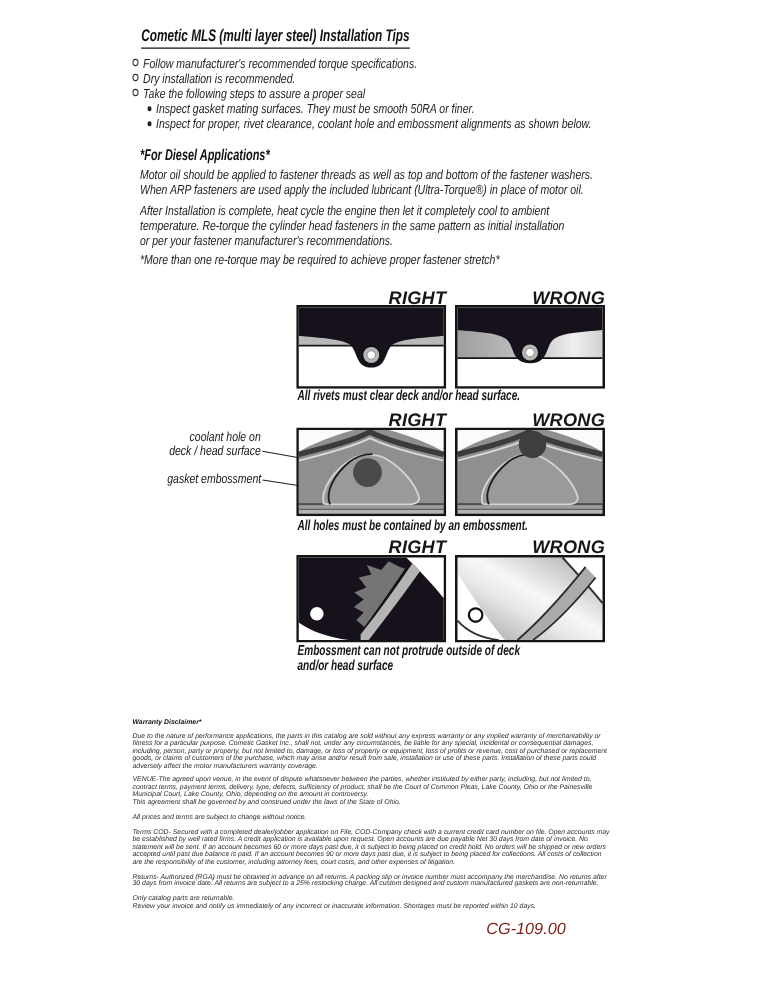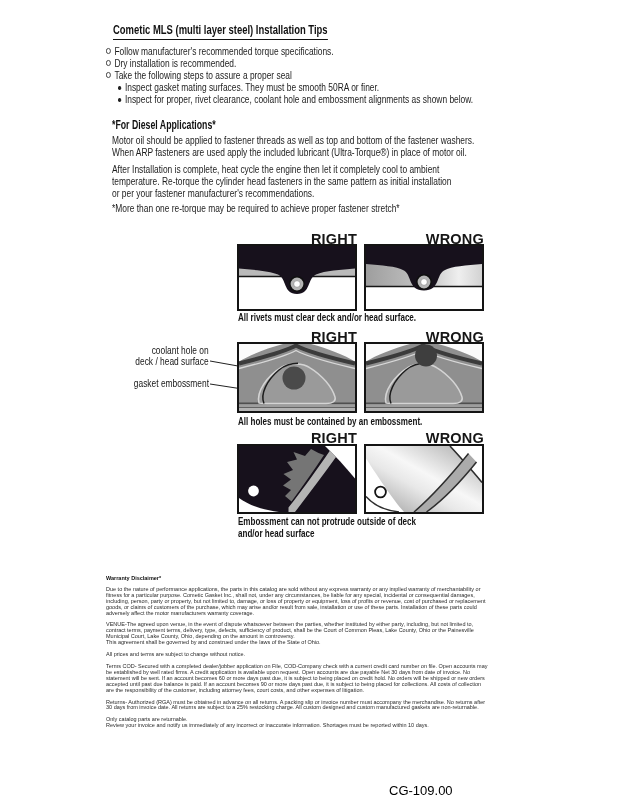--- a/index.html
+++ b/index.html
@@ -1,18 +1,18 @@
 <!DOCTYPE html>
 <html><head>
 <meta charset="utf-8">
 <style>
   html,body { margin:0; padding:0; background:#ffffff; }
   .page {
     position:relative; width:618px; height:800px; background:#ffffff;
-    font-family:"Liberation Sans","DejaVu Sans",sans-serif; color:#1c1c1c; overflow:hidden;
+    font-family:"Liberation Sans","DejaVu Sans",sans-serif; color:#1c1c1c; overflow:hidden;font-style:italic;
   }
   .cond80 { transform:scaleX(.8); transform-origin:0 0; }
   .cond70 { transform:scaleX(.7); transform-origin:0 0; }
   .abs { position:absolute; }
   .title {
     font-size:13.5px; font-weight:700; color:#111; white-space:nowrap;
     display:inline-block; border-bottom:1.6px solid #111; padding-bottom:2px;
   }
   .body-line { font-size:10.5px; line-height:11.8px; white-space:nowrap; }
   .b-line { font-size:10.5px; line-height:12px; white-space:nowrap; }
@@ -25,21 +25,21 @@
   .dbox svg { display:block; }
   .caption { position:absolute; font-size:11.5px; font-weight:700; color:#141414; white-space:nowrap; line-height:11.8px; }
   .ann { position:absolute; right:409px; text-align:right; font-size:10.5px; line-height:10.8px; color:#161616;
          white-space:nowrap; transform:scaleX(.8); transform-origin:100% 0; }
   .leader { position:absolute; left:205px; top:353px; }
   .disclaimer { position:absolute; left:106px; top:576px; width:440px; font-size:5.5px; line-height:5.9px;
                 color:#2a2a2a; font-weight:500; }
   .disclaimer .dl-head { font-weight:700; margin-bottom:5px; color:#111; }
   .dl-para { margin:0 0 6px 0; }
   .dl-line { white-space:nowrap; }
-  .footer-code { position:absolute; left:389px; top:783px; font-size:13px; color:#000000; }
+  .footer-code { position:absolute; left:389px; top:735px; font-size:13px; color:#7f1d1d; }
 </style>
 </head>
 <body>
 
 <div class="page">
 
   <div class="abs" style="left:113px; top:20px;">
     <span class="title cond70">Cometic MLS (multi layer steel) Installation Tips</span>
   </div>
 

